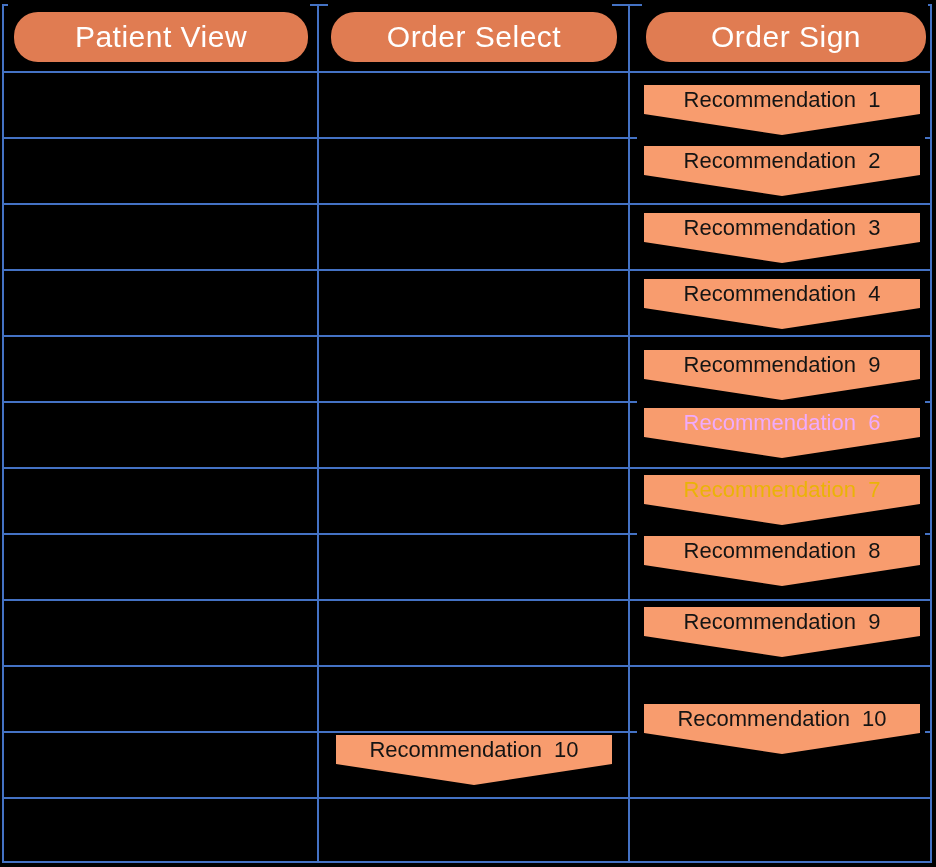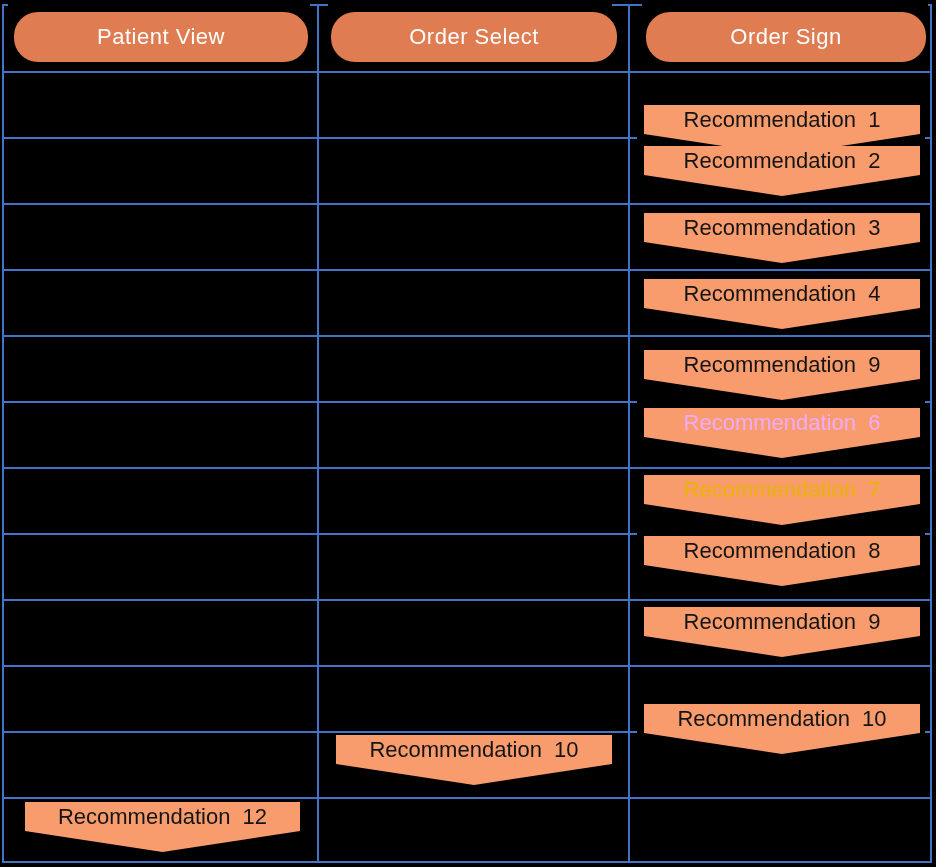--- a/index.html
+++ b/index.html
@@ -4,21 +4,21 @@
 <style>
   html,body{margin:0;padding:0;background:#000;}
   #stage{position:relative;width:936px;height:867px;background:#000;overflow:hidden;
          font-family:"Liberation Sans",sans-serif;}
   .hline,.vline{position:absolute;z-index:1;}
   .hline{height:2px;}
   .vline{width:2px;}
   .backing{position:absolute;background:#000;z-index:2;}
   .lane-header{position:absolute;z-index:3;border-radius:24px;
                display:flex;align-items:center;justify-content:center;
-               color:#fff;font-size:22px;letter-spacing:.5px;white-space:pre;}
+               color:#fff;font-size:30px;letter-spacing:.5px;white-space:pre;}
   .rec{position:absolute;z-index:3;}
   .rec svg{position:absolute;left:0;top:0;display:block;}
   .rec .lbl{position:absolute;left:0;top:0;width:100%;height:30px;
             display:flex;align-items:center;justify-content:center;
             font-size:22px;color:#141414;white-space:pre;}
 </style>
 </head>
 <body>
 
 <div id="stage">
@@ -54,21 +54,21 @@
     <div class="backing" style="left: 637px; top: 208px; width: 288px; height: 58px;"></div>
     <div class="backing" style="left: 637px; top: 274px; width: 288px; height: 58px;"></div>
     <div class="backing" style="left: 637px; top: 344px; width: 288px; height: 55px;"></div>
     <div class="backing" style="left: 637px; top: 400px; width: 288px; height: 61px;"></div>
     <div class="backing" style="left: 637px; top: 470px; width: 288px; height: 59px;"></div>
     <div class="backing" style="left: 637px; top: 531px; width: 288px; height: 58px;"></div>
     <div class="backing" style="left: 637px; top: 602px; width: 288px; height: 58px;"></div>
     <div class="backing" style="left: 637px; top: 667px; width: 288px; height: 67px;"></div>
     <div class="backing" style="left: 329px; top: 733px; width: 288px; height: 57px;"></div>
     <div class="backing" style="left: 18px; top: 800px; width: 287px; height: 56px;"></div>
-    <div class="rec" style="left: 644px; top: 85px; width: 276px; height: 50px; margin-top: 20px;">
+    <div class="rec" style="left: 644px; top: 85px; width: 276px; height: 50px;">
       <svg width="276" height="50" viewBox="0 0 276 50" preserveAspectRatio="none">
         <polygon points="0,0 276,0 276,29 138,50 0,29" fill="#F89C6E"></polygon>
       </svg>
       <div class="lbl" style="color:#141414">Recommendation  1</div>
     </div>
     <div class="rec" style="left: 644px; top: 146px; width: 276px; height: 50px;">
       <svg width="276" height="50" viewBox="0 0 276 50" preserveAspectRatio="none">
         <polygon points="0,0 276,0 276,29 138,50 0,29" fill="#F89C6E"></polygon>
       </svg>
       <div class="lbl" style="color:#141414">Recommendation  2</div>
@@ -120,19 +120,13 @@
         <polygon points="0,0 276,0 276,29 138,50 0,29" fill="#F89C6E"></polygon>
       </svg>
       <div class="lbl" style="color:#141414">Recommendation  10</div>
     </div>
     <div class="rec" style="left: 336px; top: 735px; width: 276px; height: 50px;">
       <svg width="276" height="50" viewBox="0 0 276 50" preserveAspectRatio="none">
         <polygon points="0,0 276,0 276,29 138,50 0,29" fill="#F89C6E"></polygon>
       </svg>
       <div class="lbl" style="color:#141414">Recommendation  10</div>
     </div>
-    <div class="rec" style="left: 25px; top: 802px; width: 275px; height: 50px;">
-      <svg width="275" height="50" viewBox="0 0 276 50" preserveAspectRatio="none">
-        <polygon points="0,0 276,0 276,29 138,50 0,29" fill="#F89C6E"></polygon>
-      </svg>
-      <div class="lbl" style="color:#141414">Recommendation  12</div>
-    </div>
   </div>
 
 </body></html>

